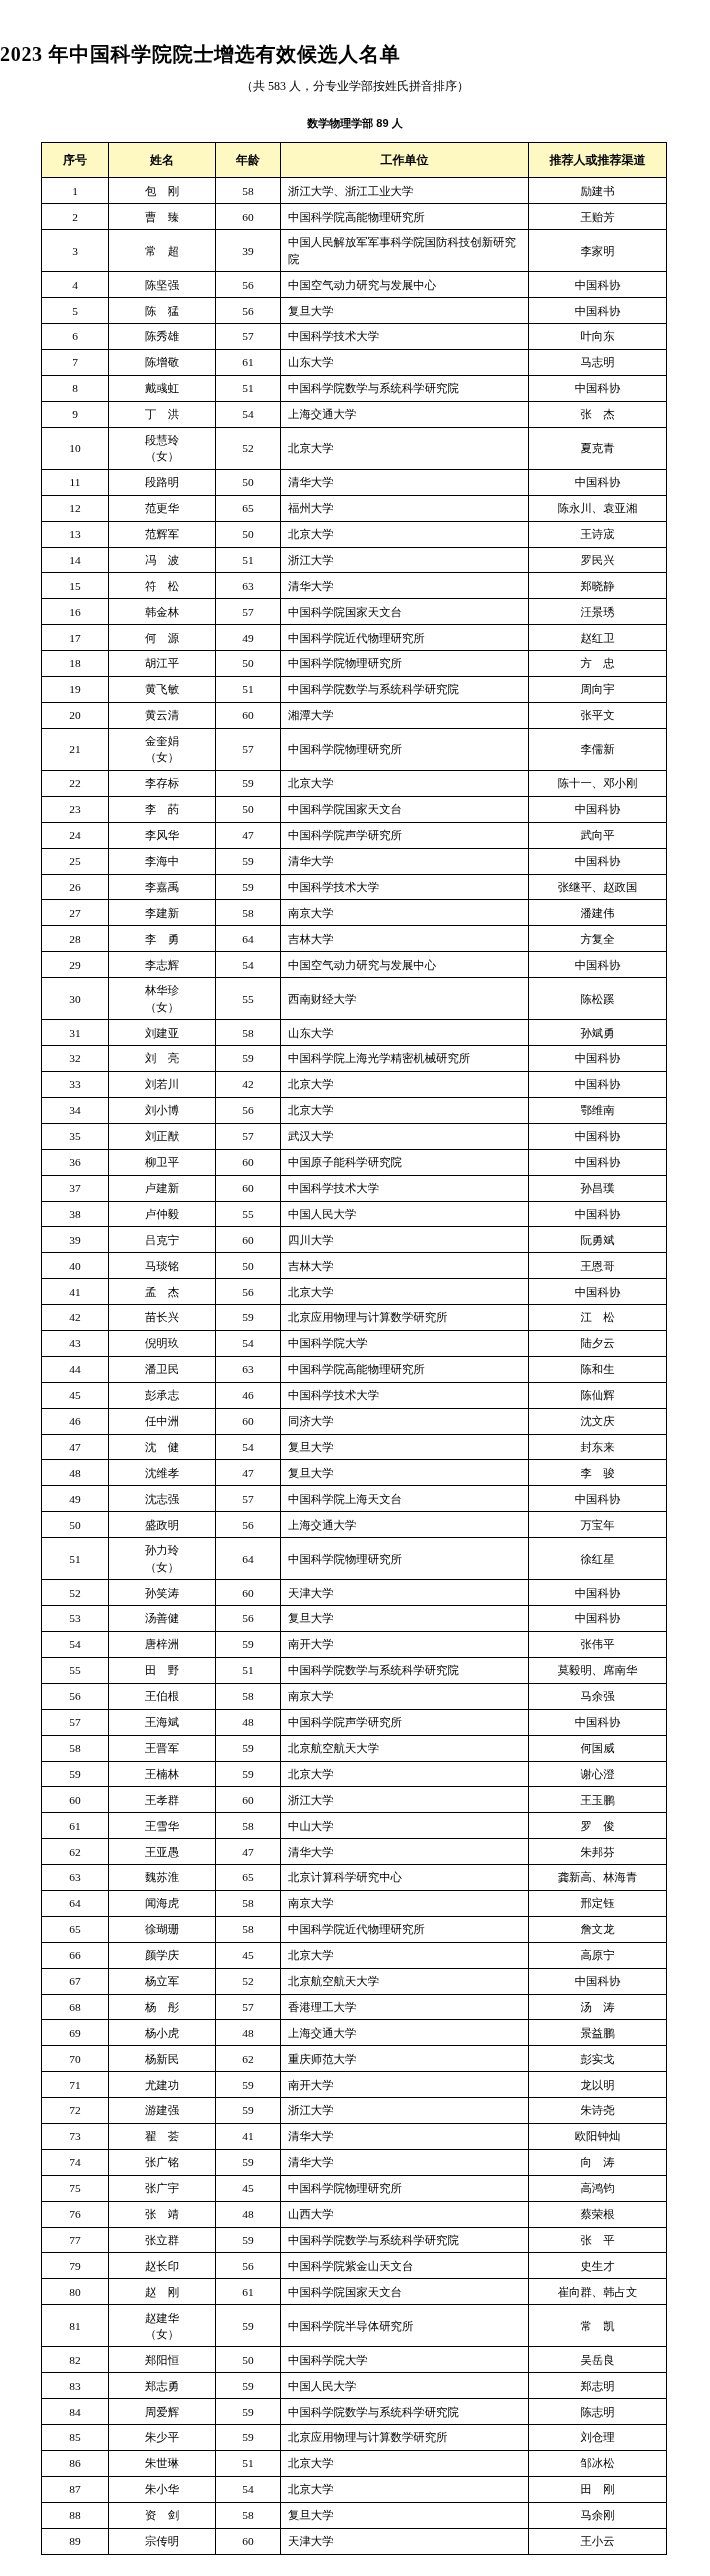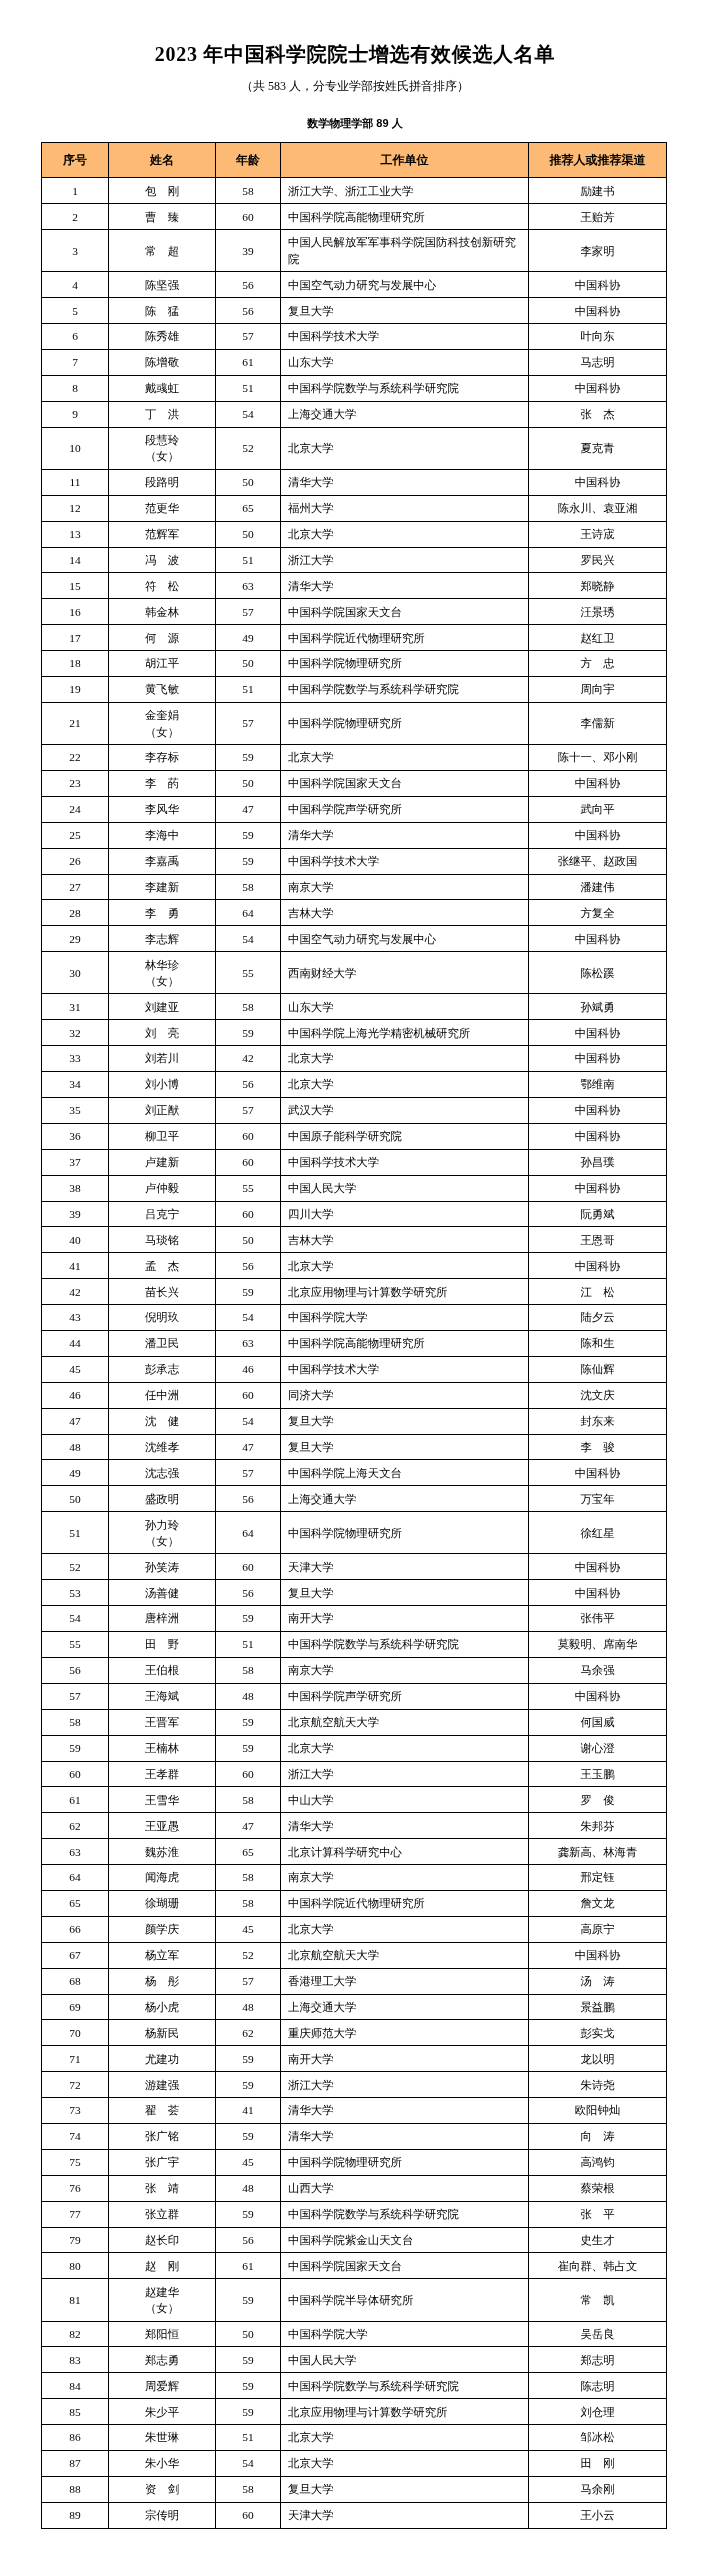--- a/index.html
+++ b/index.html
@@ -7,21 +7,20 @@
     padding: 0;
     background: #ffffff;
   }
   body {
     width: 710px;
     min-height: 2576px;
     font-family: "Liberation Serif", "DejaVu Serif", serif;
     color: #000000;
   }
   .doc-title {
-    text-align: center;
     font-size: 20px;
     font-weight: bold;
     letter-spacing: 0.7px;
     padding-top: 41px;
     margin: 0;
   }
   .doc-subtitle {
     text-align: center;
     font-size: 12px;
     margin: 10px 0 0 0;
@@ -45,21 +44,21 @@
   col.c-age   { width: 65px; }
   col.c-org   { width: 248px; }
   col.c-rec   { width: 138px; }
   th {
     border: 0.7px solid #000000;
     font-family: "Liberation Sans", "DejaVu Sans", sans-serif;
     font-weight: 600;
     font-size: 12px;
     padding: 8.5px 2.8px;
     text-align: center;
-    background: #fdba74;
+    background: #fef9c3;
   }
   td {
     border: 0.7px solid #000000;
     font-size: 11.4px;
     line-height: 16.3px;
     padding: 4.3px 4.3px;
     text-align: center;
     vertical-align: middle;
     word-break: break-all;
   }
@@ -220,20 +219,27 @@
       <td>方　忠</td>
     </tr>
       <tr>
       <td>19</td>
       <td>黄飞敏</td>
       <td>51</td>
       <td>中国科学院数学与系统科学研究院</td>
       <td>周向宇</td>
     </tr>
       <tr>
+      <td>20</td>
+      <td>黄云清</td>
+      <td>60</td>
+      <td>湘潭大学</td>
+      <td>张平文</td>
+    </tr>
+      <tr>
       <td>21</td>
       <td>金奎娟
 （女）</td>
       <td>57</td>
       <td>中国科学院物理研究所</td>
       <td>李儒新</td>
     </tr>
       <tr>
       <td>22</td>
       <td>李存标</td>

